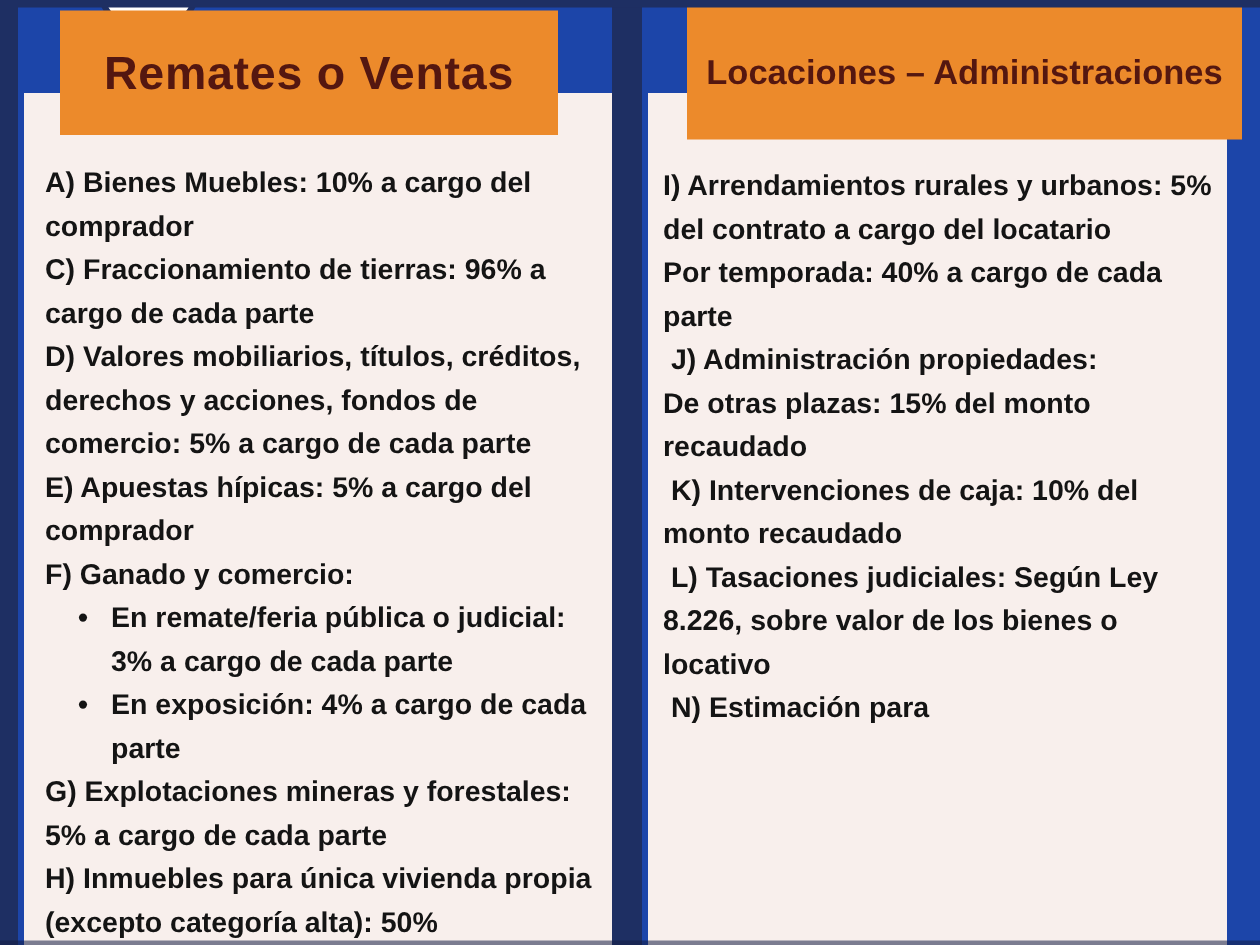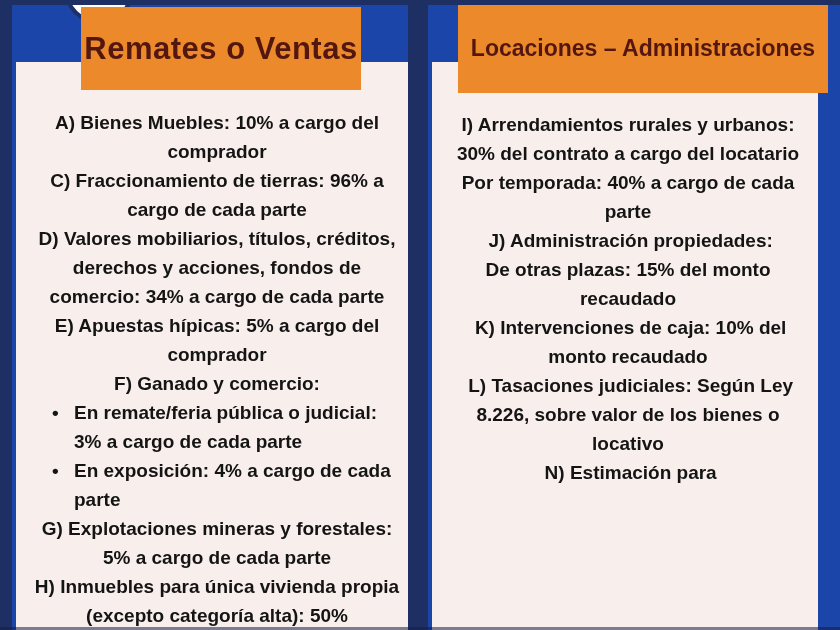--- a/index.html
+++ b/index.html
@@ -18,31 +18,31 @@
   .divider{position:absolute;left:408px;top:0;width:20px;height:630px;background:var(--frame);z-index:0;}
 
   
   .logo{position:absolute;left:64px;top:-46px;width:62px;height:62px;border-radius:50%;
         background:#ffffff;border:4px solid var(--frame);z-index:1;}
 
   
   .hbox{position:absolute;background:var(--orange);color:var(--maroon);font-weight:700;
         display:flex;flex-direction:column;align-items:center;justify-content:center;
         text-align:center;z-index:3;}
-  .hbox.left{left:40px;top:7px;width:280px;height:83px;font-size:31px;letter-spacing:.5px;margin-left:41px;}
+  .hbox.left{left:40px;top:7px;width:332px;height:83px;font-size:31px;letter-spacing:.5px;}
   .hbox.right{left:458px;top:3px;width:370px;height:90px;font-size:23px;line-height:34px;}
   .hline{white-space:nowrap;}
 
   
   .card{position:absolute;top:62px;background:var(--card);color:var(--ink);z-index:2;
         box-sizing:border-box;font-weight:700;font-size:19px;line-height:29px;}
   .card.left{left:16px;width:392px;height:600px;padding:46px 4px 6px 14px;}
   .card.right{left:432px;width:386px;height:600px;padding:48px 4px 6px 10px;}
 
-  .item{margin:0;white-space:pre-wrap;text-align:center;}
+  .item{margin:0;white-space:pre-wrap;}
   .bullet{display:flex;padding-left:22px;}
   .dot{width:22px;flex:none;}
   .btext{flex:1;}
 </style>
 </head>
 <body>
 
 <div class="canvas">
   <div class="divider"></div>
   <div class="frame-top"></div>
@@ -56,39 +56,39 @@
   </div>
 
   <div class="hbox right">
     <div class="hline">Locaciones – Administraciones</div>
   </div>
 
   <div class="card left">
     <div>
         <p class="item">A) Bienes Muebles: 10% a cargo del comprador</p>
         <p class="item">C) Fraccionamiento de tierras: 96% a cargo de cada parte</p>
-        <p class="item">D) Valores mobiliarios, títulos, créditos, derechos y acciones, fondos de comercio: 34% a cargo de cada parte</p>
+        <p class="item">D) Valores mobiliarios, títulos, créditos, derechos y acciones, fondos de comercio: 5% a cargo de cada parte</p>
         <p class="item">E) Apuestas hípicas: 5% a cargo del comprador</p>
         <p class="item">F) Ganado y comercio:</p>
         <div class="bullet">
           <span class="dot">•</span>
           <span class="btext">En remate/feria pública o judicial: 3% a cargo de cada parte</span>
         </div>
         <div class="bullet">
           <span class="dot">•</span>
           <span class="btext">En exposición: 4% a cargo de cada parte</span>
         </div>
         <p class="item">G) Explotaciones mineras y forestales: 5% a cargo de cada parte</p>
         <p class="item">H) Inmuebles para única vivienda propia (excepto categoría alta): 50%</p>
       </div>
   </div>
 
   <div class="card right">
     <div>
-        <p class="item">I) Arrendamientos rurales y urbanos: 30% del contrato a cargo del locatario</p>
+        <p class="item">I) Arrendamientos rurales y urbanos: 5% del contrato a cargo del locatario</p>
         <p class="item">Por temporada: 40% a cargo de cada parte</p>
         <p class="item"> J) Administración propiedades:</p>
         <p class="item">De otras plazas: 15% del monto recaudado</p>
         <p class="item"> K) Intervenciones de caja: 10% del monto recaudado</p>
         <p class="item"> L) Tasaciones judiciales: Según Ley 8.226, sobre valor de los bienes o locativo</p>
         <p class="item"> N) Estimación para</p>
       </div>
   </div>
 </div>
 

